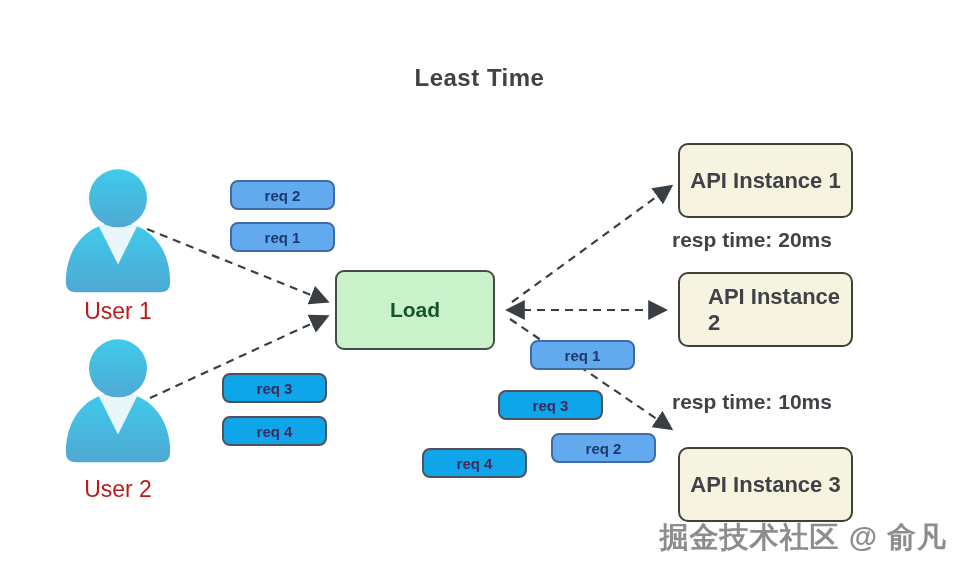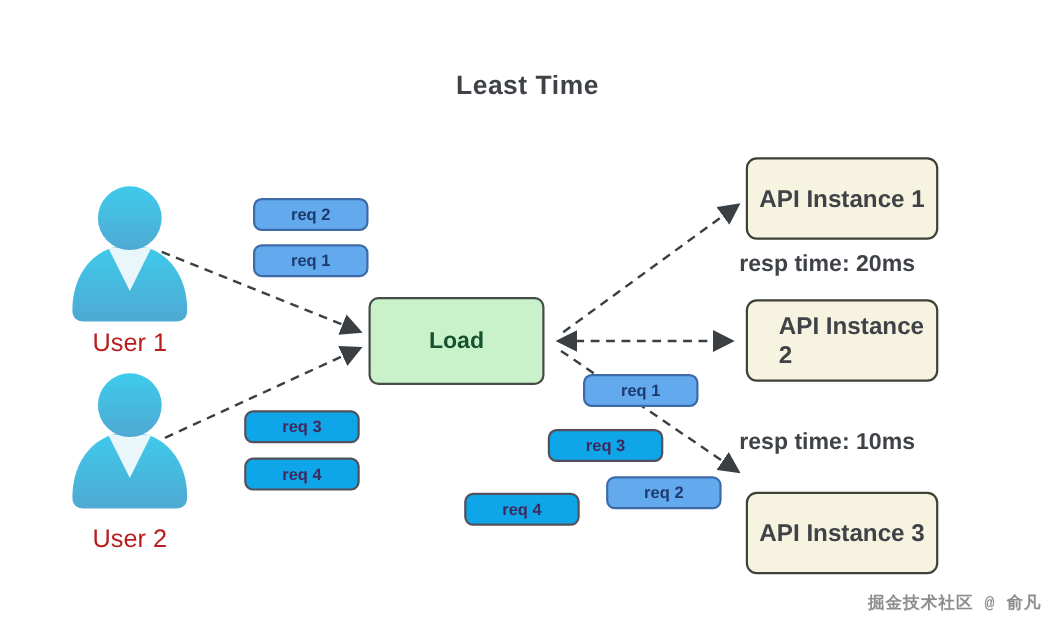--- a/index.html
+++ b/index.html
@@ -31,22 +31,22 @@
     font-size:22px;font-weight:bold;
   }
   .resp-label{
     left:672px;width:210px;font-size:21px;font-weight:bold;color:#3f4347;z-index:2;
   }
   .user-figure{width:116px;height:130px;z-index:2;}
   .user-label{
     width:116px;text-align:center;font-size:23px;font-weight:normal;color:#b91c1c;z-index:2;
   }
   #watermark{
-    right:12px;bottom:14px;font-size:15px;font-weight:bold;color:#8d8d8d;
-    text-shadow:2px 2px 0 #ffffff,1px 1px 0 #f2f2f2;letter-spacing:1px;z-index:3;font-family:Liberation Mono, monospace;
+    right:12px;bottom:14px;font-size:29px;font-weight:bold;color:#8d8d8d;
+    text-shadow:2px 2px 0 #ffffff,1px 1px 0 #f2f2f2;letter-spacing:1px;z-index:3;
   }
 </style>
 </head>
 <body>
 
 <div id="canvas">
 
   <div id="page-title" class="abs">Least Time</div>
 
   <svg id="arrow-layer" class="abs" viewBox="0 0 959 572" xmlns="http://www.w3.org/2000/svg">

